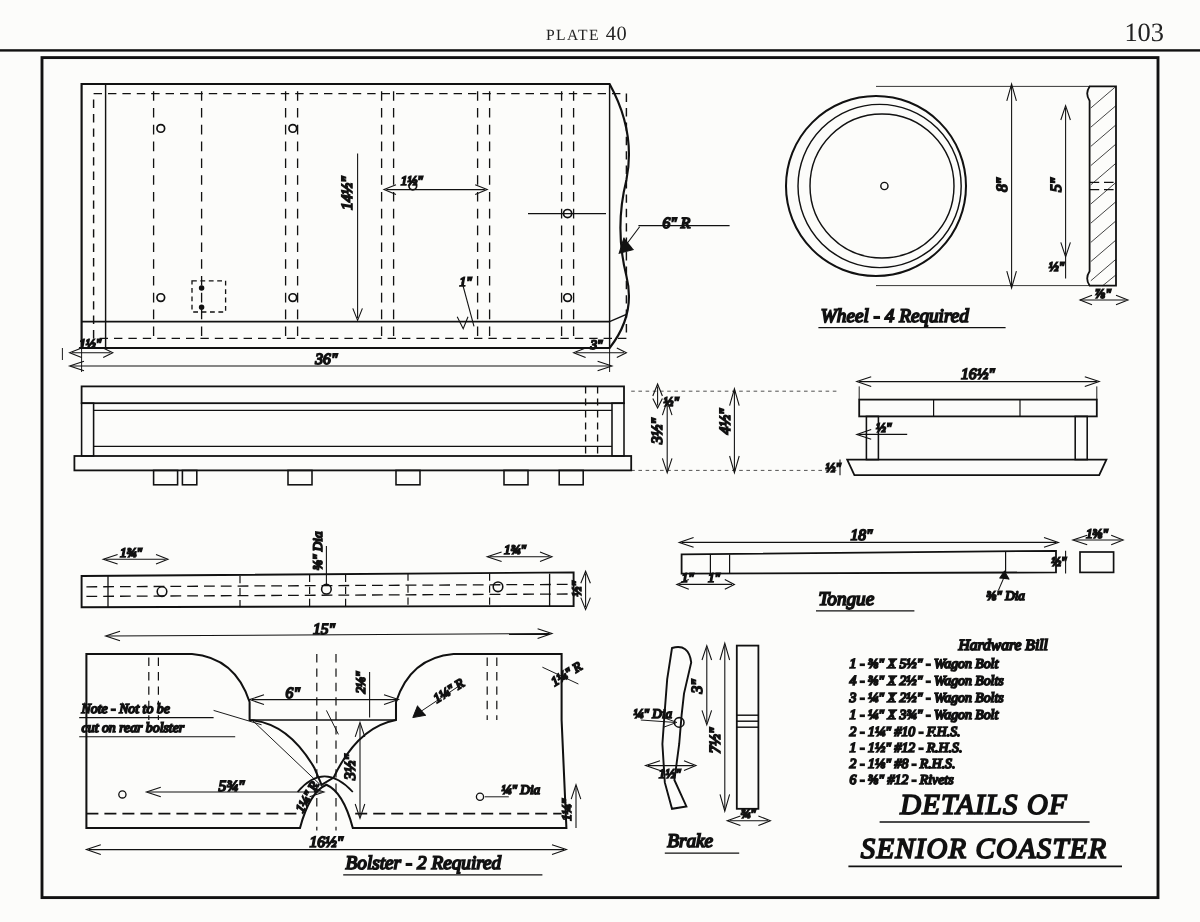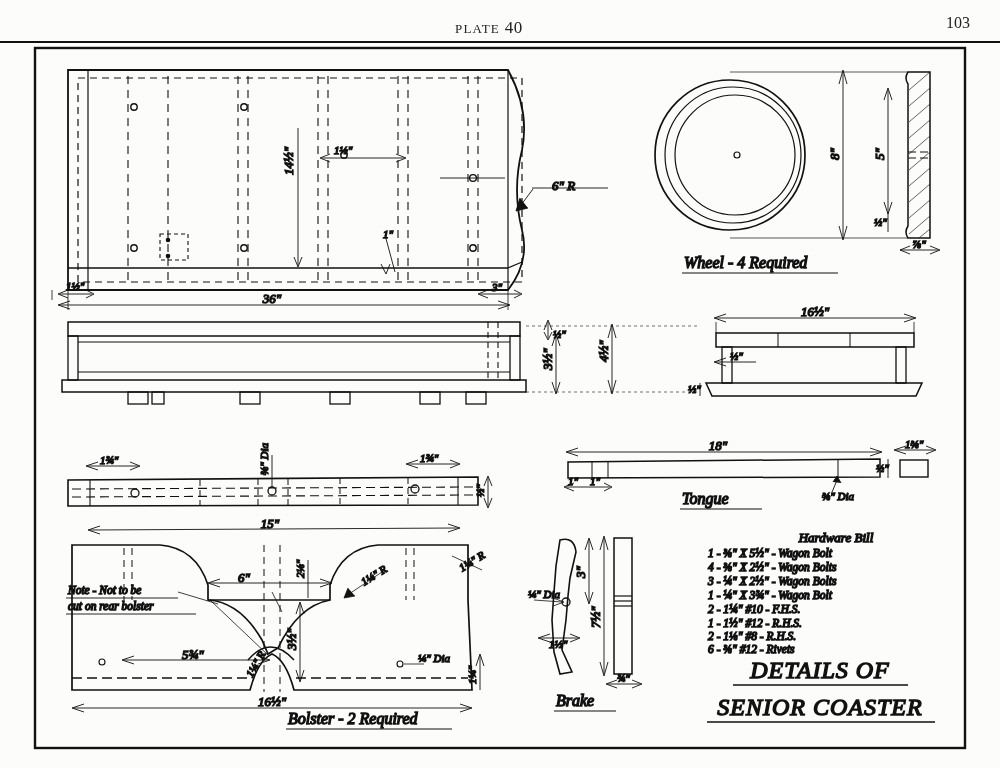--- a/index.html
+++ b/index.html
@@ -1,21 +1,21 @@
 <!DOCTYPE html>
 <html><head>
 <meta charset="utf-8">
 <style>
   html,body{margin:0;padding:0;background:#fbfbf9;}
   body{width:1000px;height:768px;overflow:hidden;font-family:"Liberation Serif",serif;}
   #page{position:relative;width:1000px;height:768px;background:#fcfcfa;}
   .hdr{position:absolute;top:0;left:0;width:1000px;height:40px;}
   .plate{position:absolute;left:455px;top:18px;font-family:"Liberation Serif",serif;font-size:17px;letter-spacing:.5px;color:#222;}
   .plate .sc{font-size:13px;letter-spacing:1.2px;}
-  .pageno{position:absolute;right:30px;top:14px;font-family:"Liberation Serif",serif;font-size:16px;color:#222;}
+  .pageno{position:absolute;right:30px;top:14px;font-family:"Liberation Serif",serif;font-size:22px;color:#222;}
   .rule{position:absolute;left:0;top:41px;width:1000px;height:2px;background:#111;}
   svg{position:absolute;left:0;top:0;}
   text{font-family:"Liberation Serif",serif;fill:#111;}
   .dim{font-size:13px;font-style:italic;}
   .dimsm{font-size:11px;font-style:italic;}
   .lbl{font-size:16px;font-style:italic;}
   .bill{font-size:11.5px;font-style:italic;}
   .billhd{font-size:13px;font-style:italic;}
   .ttl{font-size:24px;font-style:italic;letter-spacing:1px;}
   .note{font-size:11.5px;font-style:italic;}

